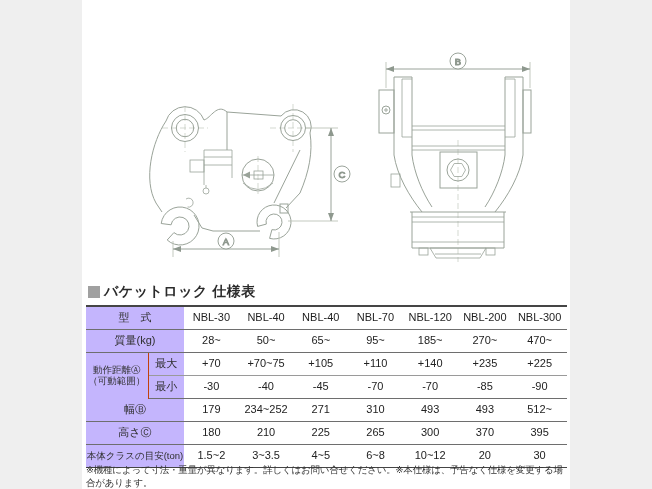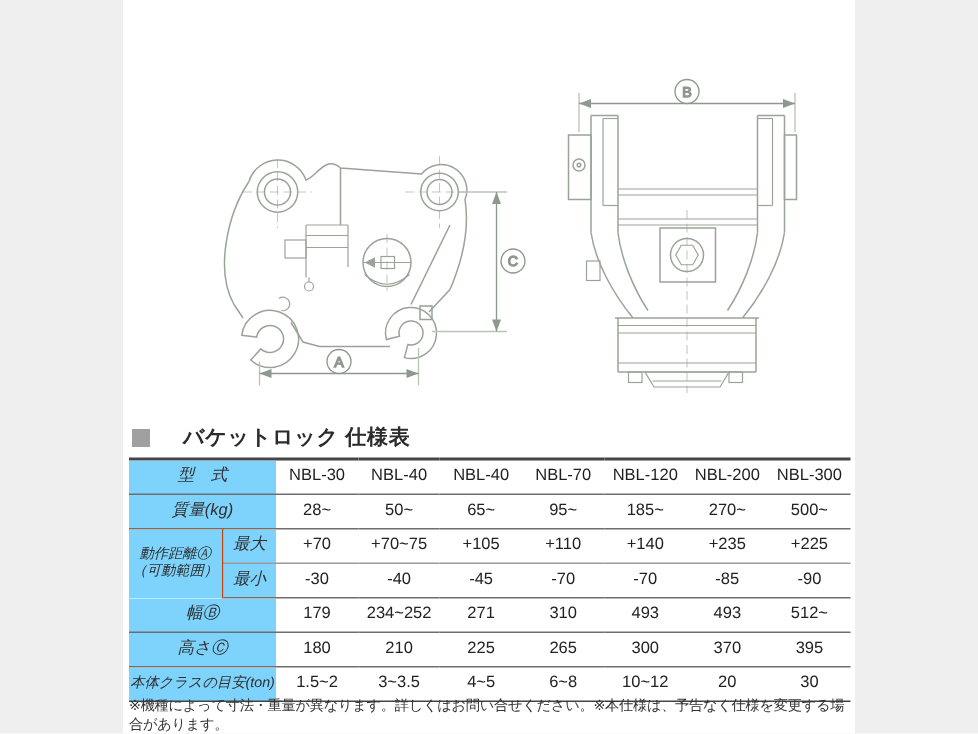--- a/index.html
+++ b/index.html
@@ -5,36 +5,36 @@
   html,body{margin:0;padding:0;}
   body{
     width:652px;height:489px;background:#efefef;position:relative;overflow:hidden;
     font-family:"Liberation Sans","DejaVu Sans",sans-serif;color:#222;
   }
   .page{
     position:absolute;left:82px;top:0;width:488px;height:489px;background:#ffffff;
   }
   .drawings{position:absolute;left:0;top:0;width:488px;height:278px;}
   .title-bar{
-    position:absolute;left:6px;top:283px;height:18px;display:flex;align-items:center;gap:22px;
+    position:absolute;left:6px;top:283px;height:18px;display:flex;align-items:center;gap:4px;
   }
   .title-square{width:12px;height:12px;background:#a0a0a0;display:inline-block;}
   .title-text{font-size:14px;font-weight:bold;color:#2b2b2b;letter-spacing:.5px;}
   table.spec{
     position:absolute;left:4px;top:305px;width:481px;border-collapse:collapse;table-layout:fixed;
     border-top:2px solid #454545;
   }
   table.spec td,table.spec th{
     height:22px;padding:0;text-align:center;vertical-align:middle;
     font-size:11px;font-weight:normal;line-height:1.05;
     border-bottom:1px solid #6e6e6e;white-space:nowrap;overflow:hidden;
   }
   table.spec tr.last td{border-bottom:1.5px solid #454545;margin-left:24px;}
   th.model{font-weight:bold;color:#1e1e1e;}
-  .lab{background:#7dd3fc;font-size:10px;font-weight:bold;color:#2f2f2f;font-style:italic;}
+  .lab{background:#c4b5fd;font-size:10px;font-weight:bold;color:#2f2f2f;}
   .lab.small{font-size:9.5px;}
   .stroke-lab{border-right:1px solid #c2410c;}
   .stroke-lab div{font-size:9.5px;line-height:1.15;}
   tr.partial td{border-bottom:1px solid #9a9a9a;}
   tr.partial td.keepspan{border-bottom:none;}
   .footnote{
     position:absolute;left:4px;top:464px;width:482px;font-size:9.5px;color:#333;letter-spacing:-0.2px;
   }
   svg text.dimletter{font-family:"Liberation Sans",sans-serif;font-size:9.5px;fill:#4f584f;}
 </style>
@@ -199,21 +199,21 @@
       <th class="model">NBL-300</th>
     </tr>
     <tr>
       <td class="lab" colspan="2">質量(kg)</td>
       <td>28~</td>
       <td>50~</td>
       <td>65~</td>
       <td>95~</td>
       <td>185~</td>
       <td>270~</td>
-      <td>500~</td>
+      <td>470~</td>
     </tr>
     <tr class="partial">
       <td class="lab stroke-lab keepspan" rowspan="2">
         <div>動作距離Ⓐ</div>
         <div>（可動範囲）</div>
       </td>
       <td class="lab">最大</td>
       <td>+70</td>
       <td>+70~75</td>
       <td>+105</td>

